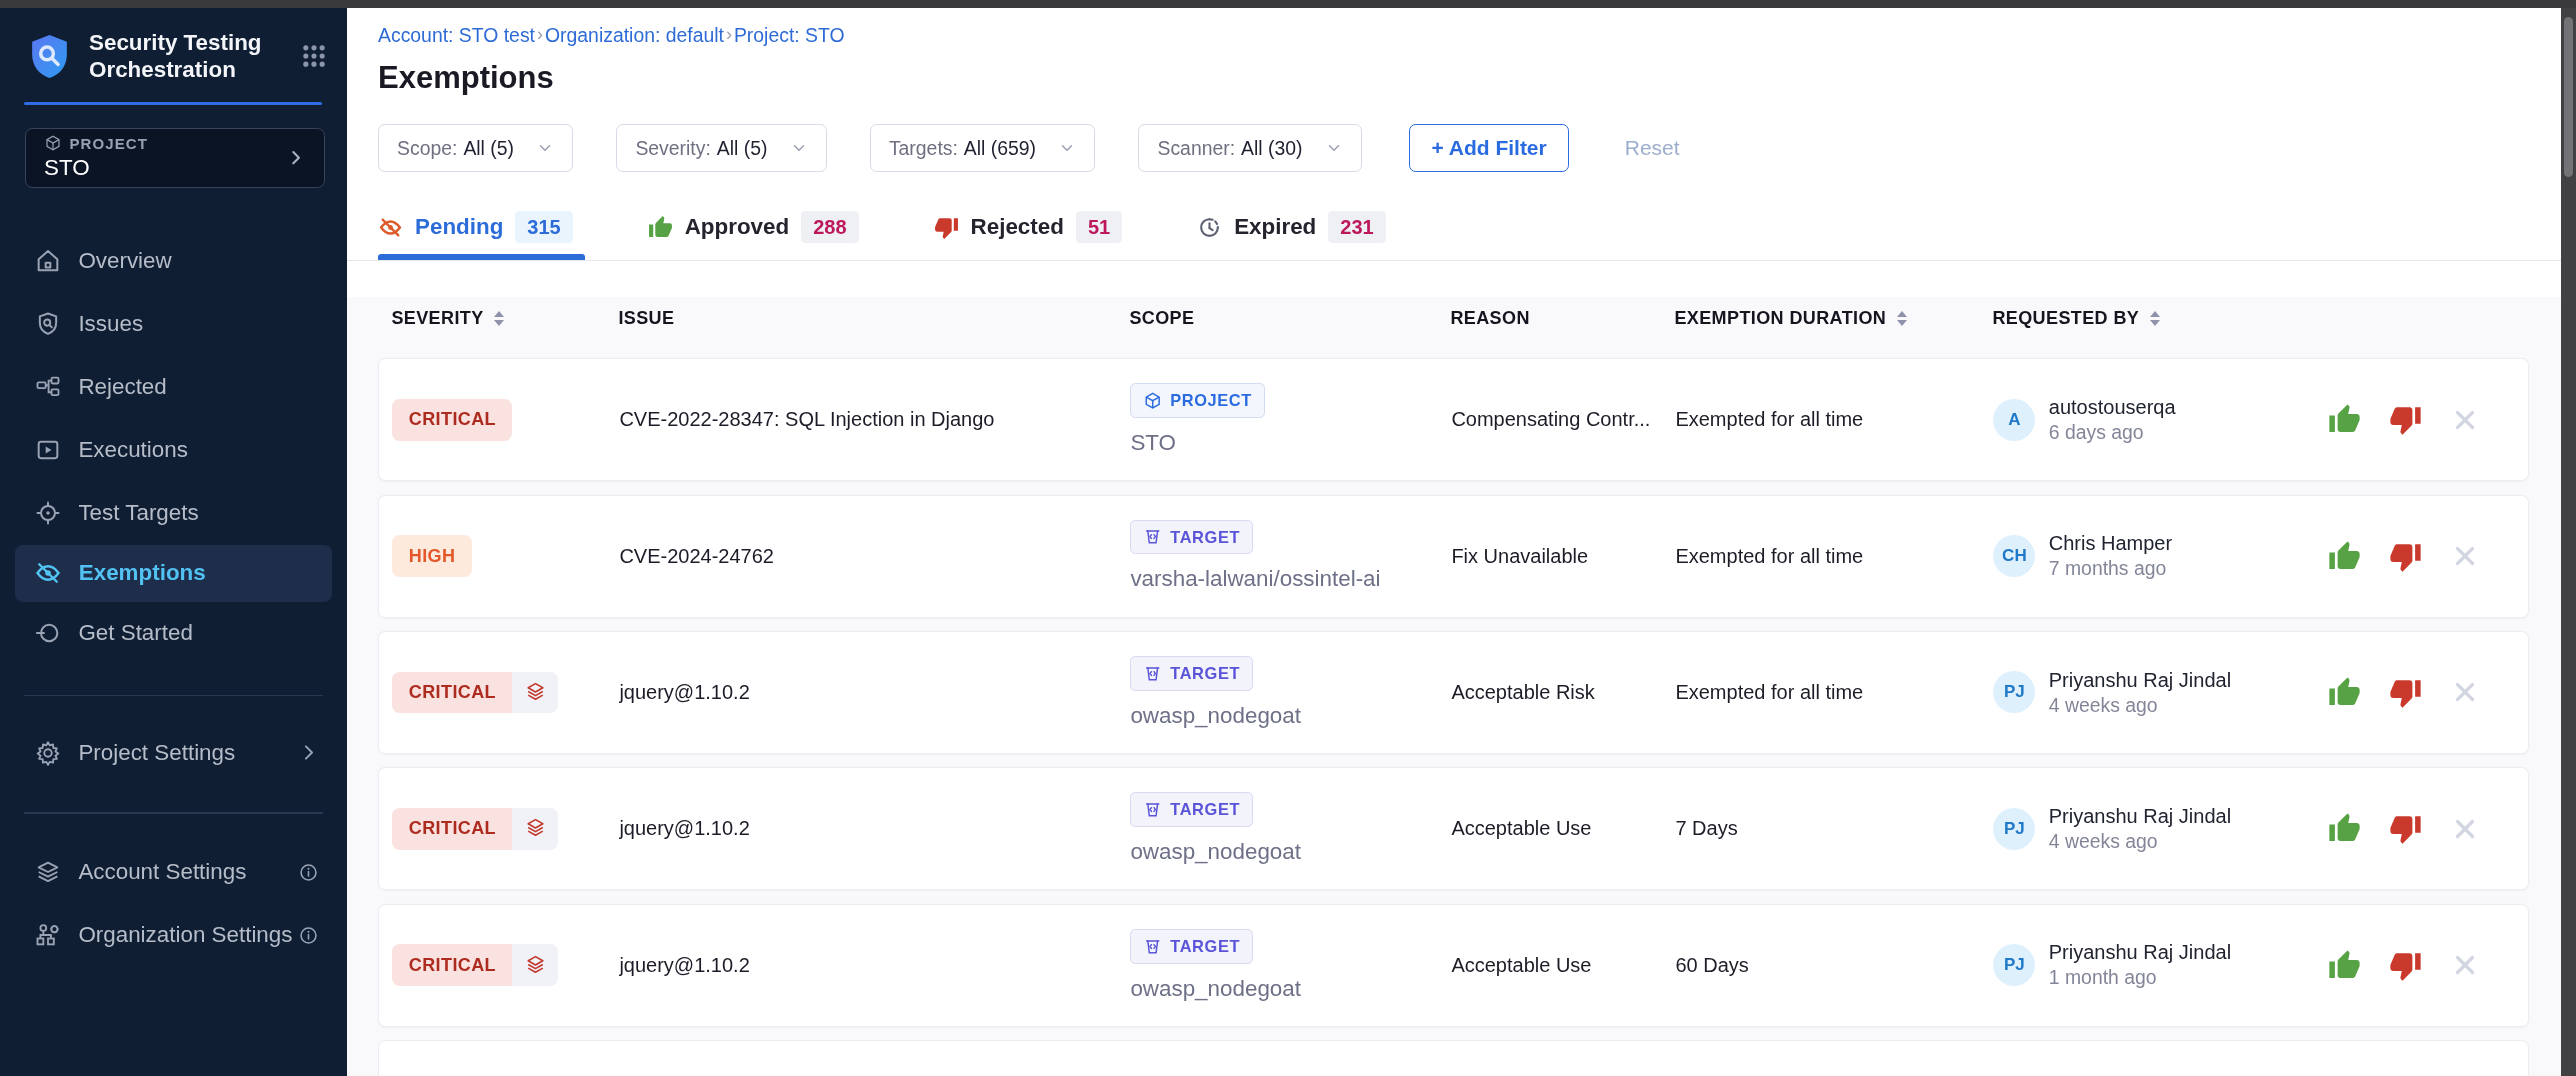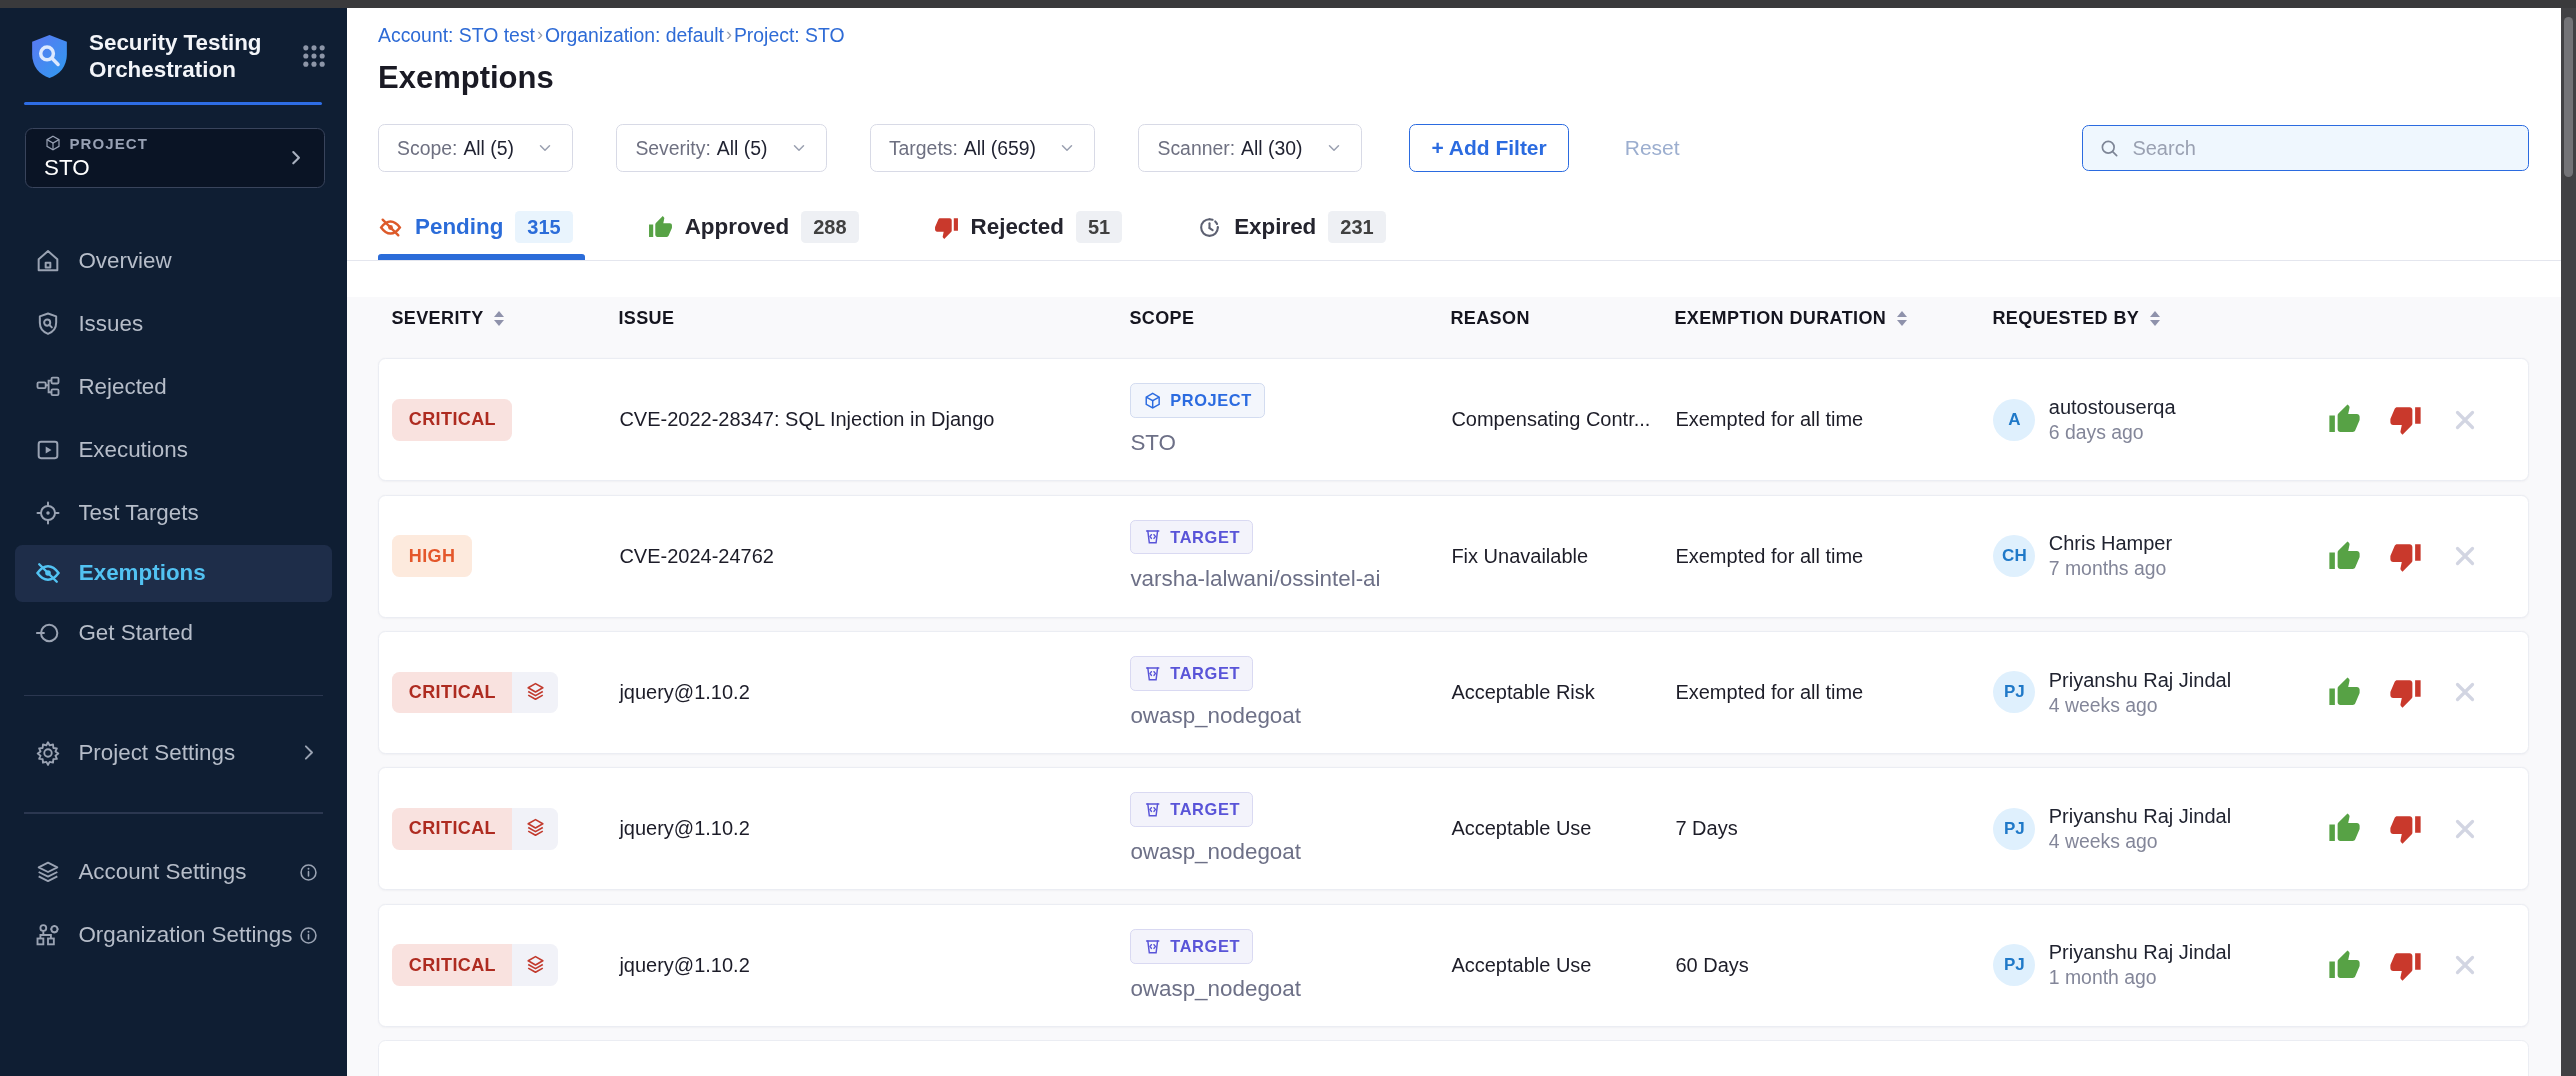--- a/index.html
+++ b/index.html
@@ -72,21 +72,21 @@
   .search-wrap svg { width:22.4px; height:22.4px; color:#7d8596; flex:0 0 22.4px; }
   .search-wrap input { flex:1; border:none; outline:none; background:transparent; font-size:20px;
     color:#2a2c3a; margin-left:12px; font-family:inherit; }
   .search-wrap input::placeholder { color:#9aa1b2; }
 
   
   .tabs { margin-top:39px; display:flex; gap:63px; }
   .tab { position:relative; display:flex; align-items:center; gap:12px; padding:0 12px 16.4px 0; cursor:pointer; }
   .tab svg { width:25px; height:25px; }
   .tab .t-label { font-size:22.4px; font-weight:600; color:#24242e; }
-  .tab .t-count { font-size:20px; font-weight:700; color:#404040; background:#eef0f4; border-radius:4.5px;
+  .tab .t-count { font-size:20px; font-weight:700; color:#be185d; background:#eef0f4; border-radius:4.5px;
     padding:4.5px 12px; }
   .tab[data-active="true"] .t-label { color:#2b6cd9; font-weight:700; }
   .tab[data-active="true"] .t-count { color:#2b6cd9; background:#e9f4fd; }
   .tab[data-active="true"]::after { content:""; position:absolute; left:0; right:0; bottom:0; height:6px;
     background:#2b6cd9; border-radius:3px 3px 0 0; }
   .i-pending { color:#dd5a2a; } .i-approved { color:#57a245; } .i-rejected { color:#c9392c; } .i-expired { color:#5d6172; }
   .tabs-divider { height:1.5px; background:#e4e6ee; margin:0; }
 
   
   .table-area { background:#f9f9fb; min-height:798px; padding:0 47px 0 31px; }
@@ -340,27 +340,20 @@
         </div>
         <div class="f-pill">
           <span class="lab">Scanner:</span>
           <span class="val">All (30)</span>
           <svg viewBox="0 0 24 24" fill="none" stroke="currentColor" stroke-width="2" stroke-linecap="round" stroke-linejoin="round">
               <path d="M6 9 L12 15 L18 9"></path>
             </svg>
         </div>
         <button class="add-filter">+ Add Filter</button>
         <button class="reset-btn">Reset</button>
-        <div class="search-wrap">
-          <svg viewBox="0 0 24 24" fill="none" stroke="currentColor" stroke-width="1.8" stroke-linecap="round">
-            <circle cx="11" cy="11" r="6.3"></circle>
-              <line x1="15.7" y1="15.7" x2="20" y2="20"></line>
-          </svg>
-          <input type="text" placeholder="Search" style="">
-        </div>
       </div>
 
       <div class="tabs">
         <div class="tab" data-active="true">
           <svg class="i-pending" viewBox="0 0 24 24" fill="none" stroke="currentColor" stroke-width="2.3" stroke-linecap="round">
             <path d="M3 12 C6 7.8 9 6.2 12 6.2 C15 6.2 18 7.8 21 12 C18 16.2 15 17.8 12 17.8 C9 17.8 6 16.2 3 12 Z"></path>
             <circle cx="12" cy="12" r="2.3" fill="currentColor" stroke="none"></circle>
               <line x1="4.5" y1="4.5" x2="19.5" y2="19.5"></line>
           </svg>
           <span class="t-label">Pending</span>

